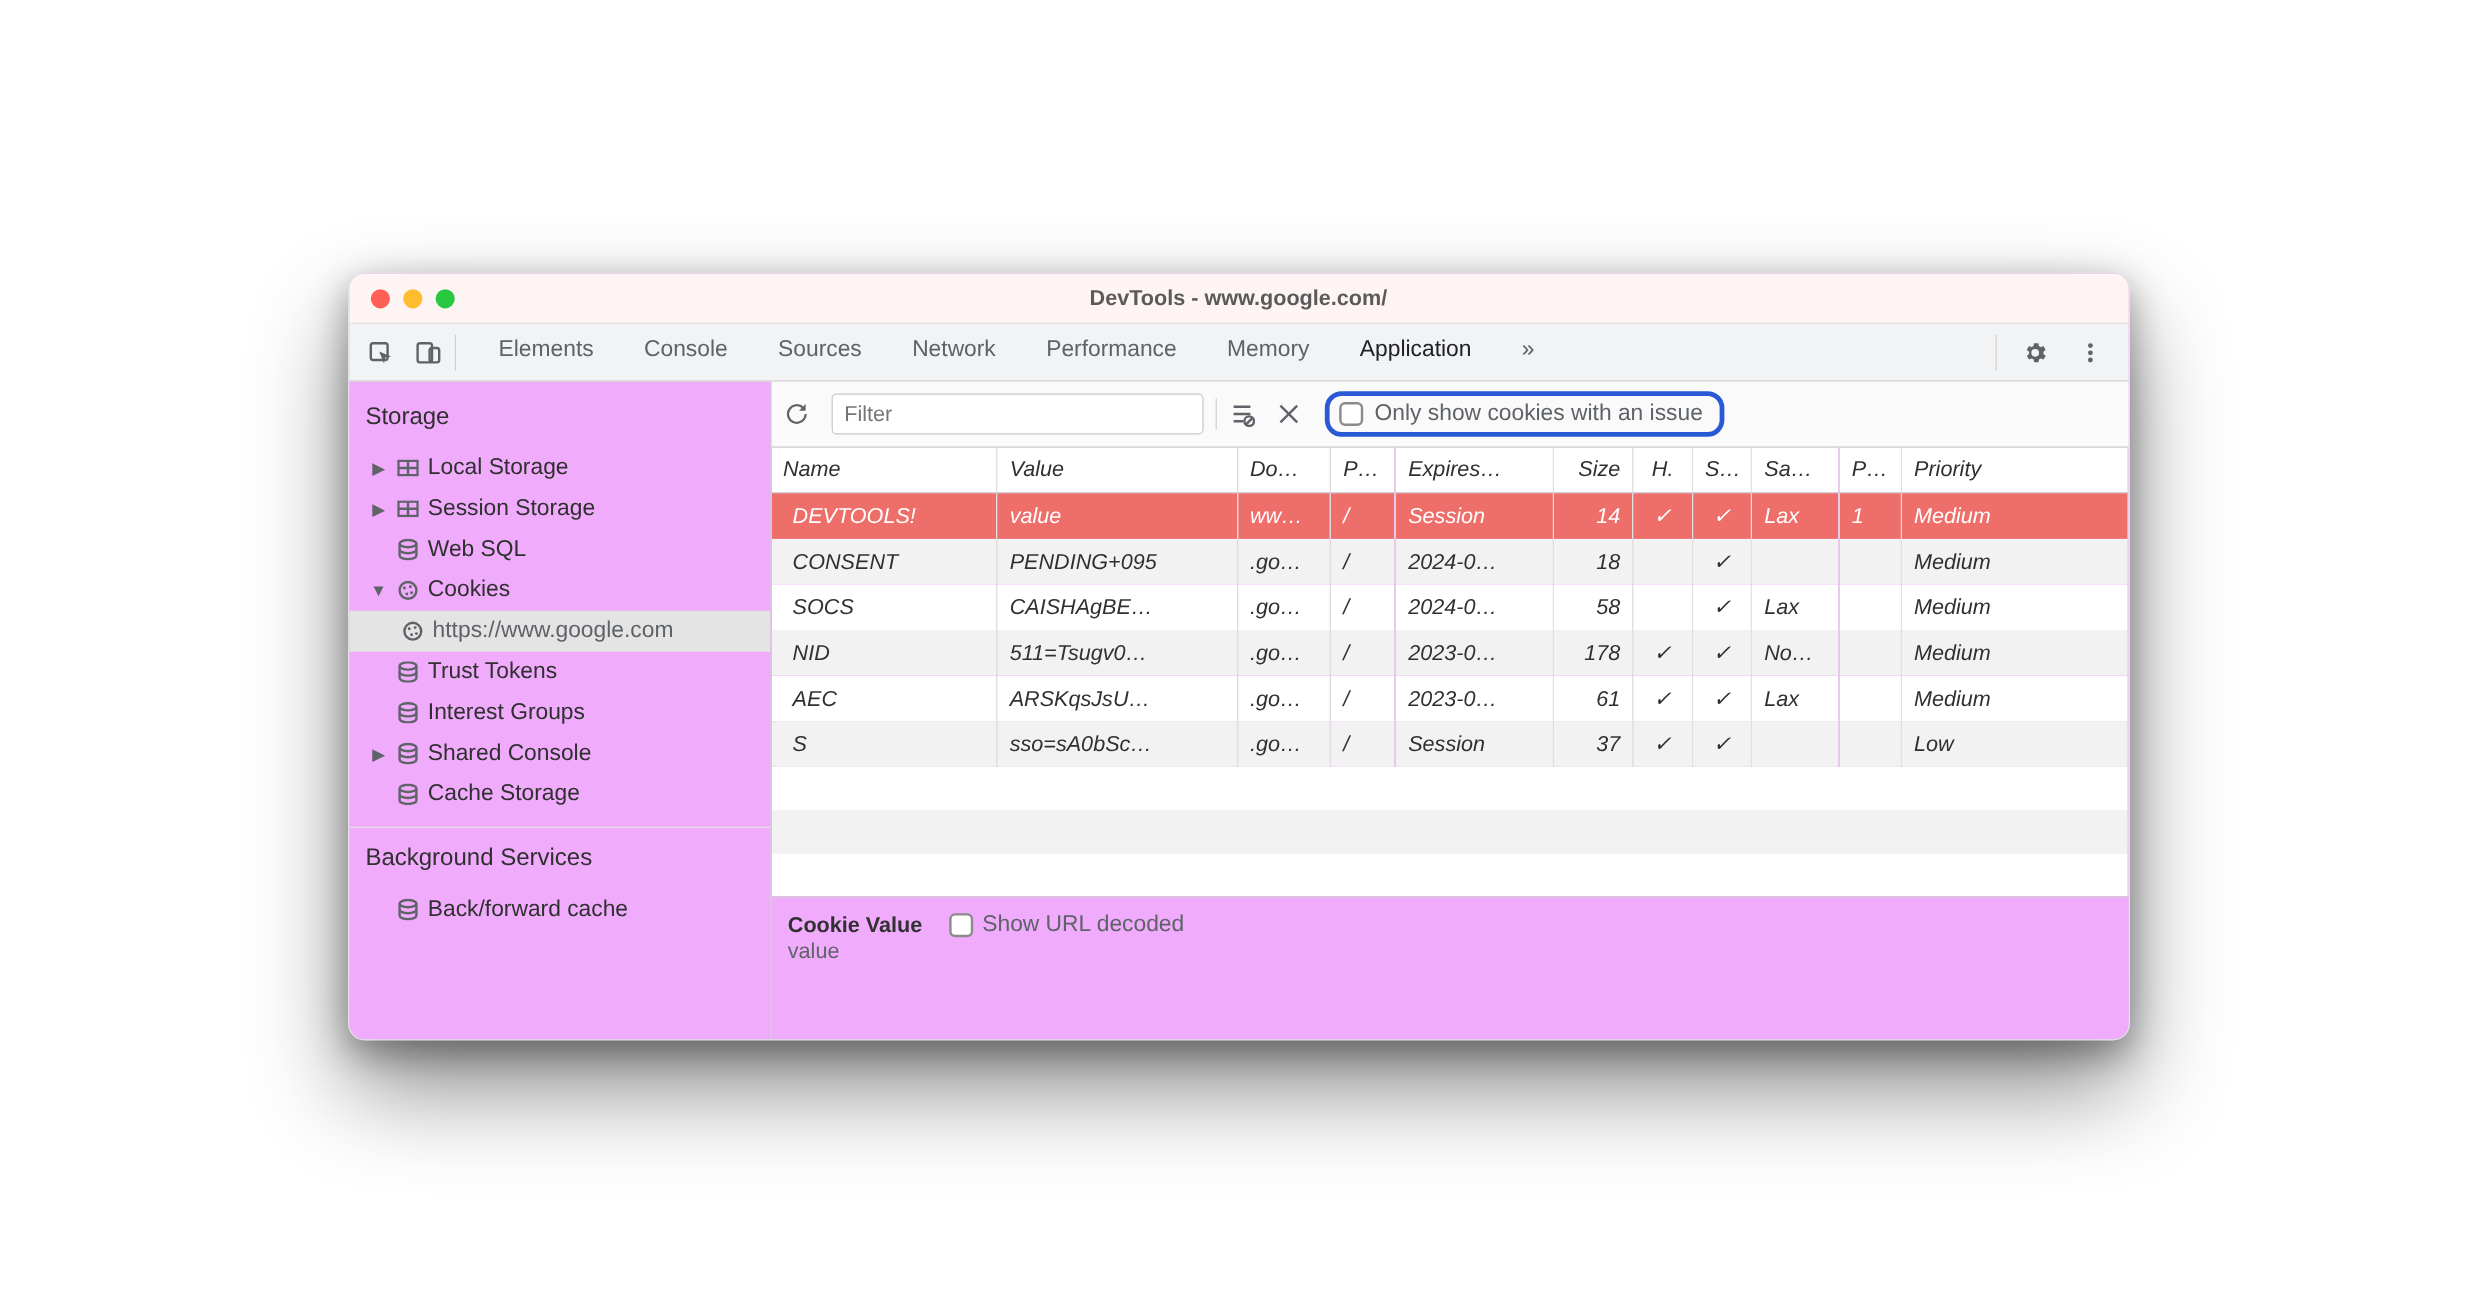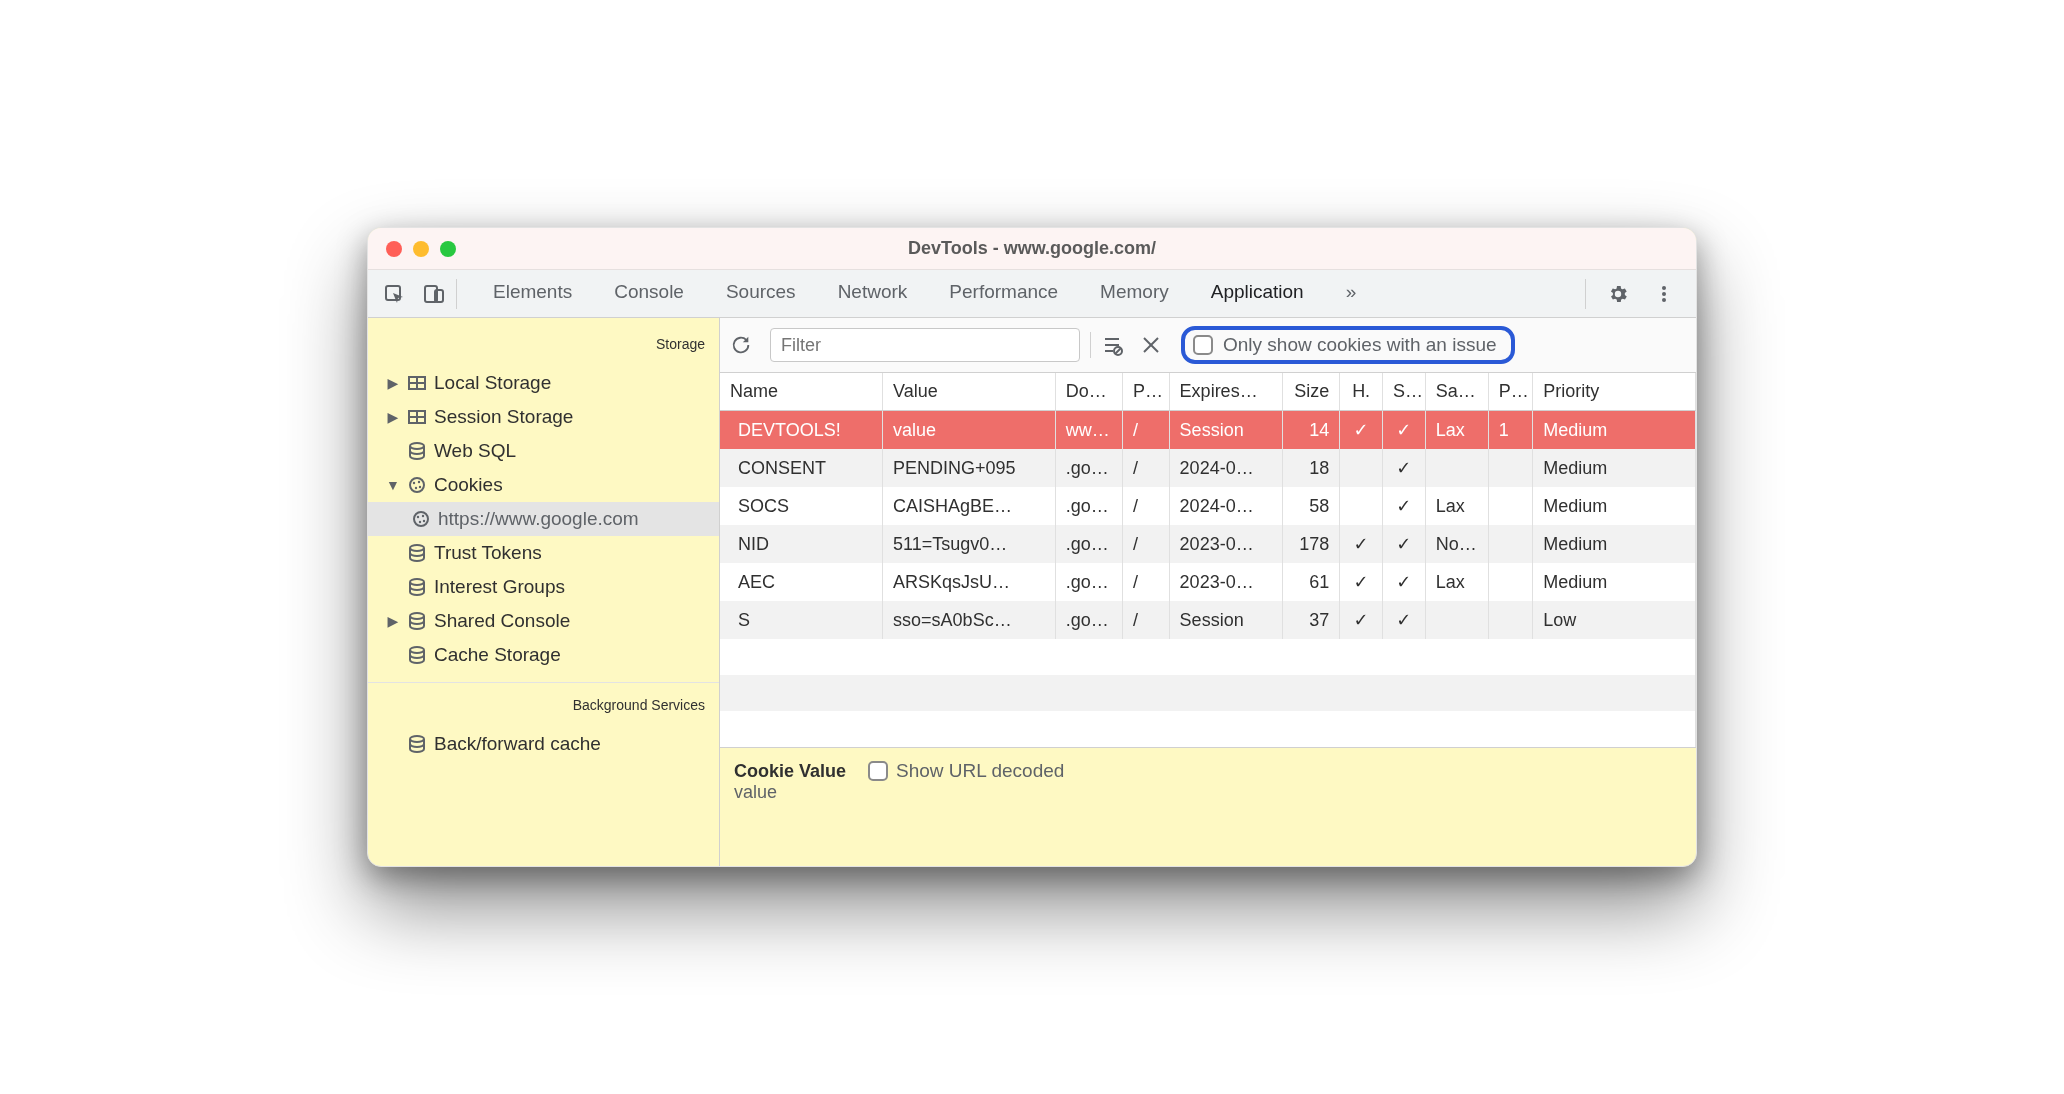--- a/index.html
+++ b/index.html
@@ -8,24 +8,24 @@
     background: #fff;
     font-size: 18px;
     color: #303030;
     width: 2064px;
     height: 1094px;
     display: flex;
     align-items: center;
     justify-content: center;
   }
   .window-shadow {
-    width: 1330px;
+    width: 1485px;
     height: 640px;
     border-radius: 14px;
-    background: #fef9c3;
+    background: #f0abfc;
     box-shadow: 0 40px 80px rgba(0,0,0,0.45), 0 10px 30px rgba(0,0,0,0.35);
     overflow: hidden;
     display: flex;
     flex-direction: column;
     border: 1px solid #e3e3e3;
   }
   
   .titlebar {
     height: 42px;
     background: #fdf4f3;
@@ -70,21 +70,21 @@
     flex:1; display:flex; min-height:0;
   }
 
   
   .sidebar {
     width: 352px; border-right: 1px solid #d0d0d0;
     overflow-y:auto;
     padding-top: 4px;
   }
   .section-title {
-    font-size: 14px; color:#303030; padding: 14px 14px 12px; text-align: right;
+    font-size: 20px; color:#303030; padding: 14px 14px 12px;
   }
   .section-divider { height:1px; background:#e3e3e3; }
   .tree { padding: 2px 0 10px; }
   .node {
     display:flex; align-items:center; gap:6px;
     padding: 6px 8px 6px 18px;
     font-size: 19px; color:#303030; cursor:pointer;
     white-space: nowrap;
   }
   .node.child { padding-left: 42px; }
@@ -111,21 +111,21 @@
     padding: 4px 14px 4px 8px;
   }
   .chk {
     width:20px; height:20px; border:2px solid #8a8a8a; border-radius:5px; background:#fff;
     cursor:pointer; flex:0 0 auto;
   }
   .chk-label { color:#5f6368; font-size:19px; cursor:pointer; }
 
   
   .cookie-table { flex:0 0 auto; border-bottom:1px solid #d0d0d0;}
-  table { border-collapse: collapse; width:100%; table-layout: fixed; }
+  table { border-collapse: collapse; width:100%; table-layout: fixed; font-style: italic; }
   th, td {
     border-right: 1px solid #e0e0e0;
     padding: 8px 10px;
     text-align: left;
     font-size: 18px;
     white-space: nowrap;
     overflow: hidden;
     text-overflow: ellipsis;
     color:#303030;
   }

